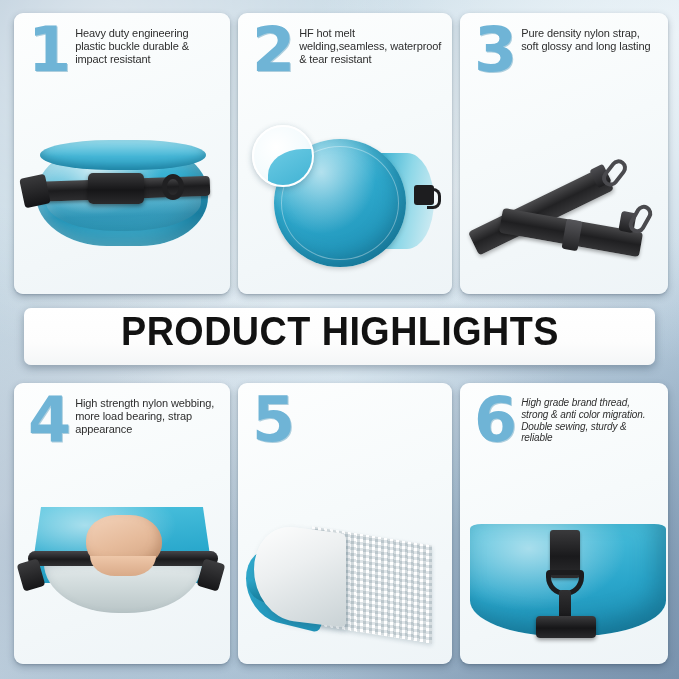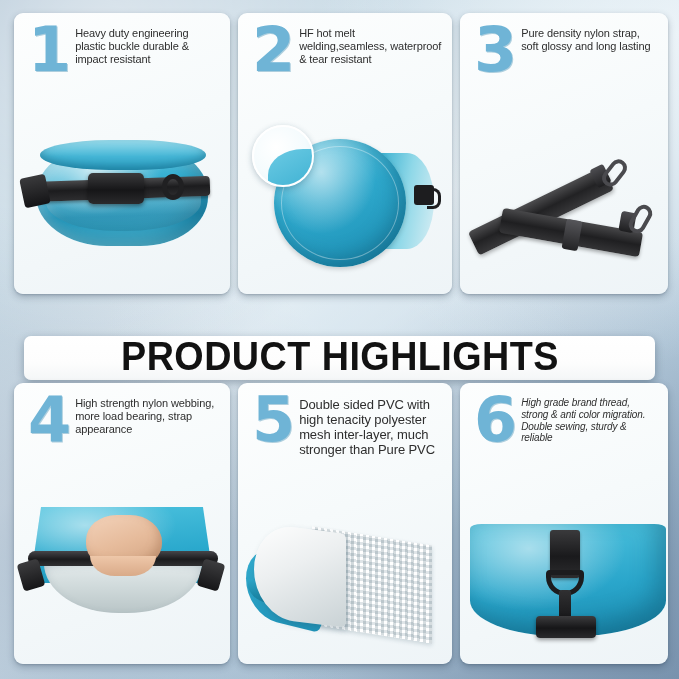--- a/index.html
+++ b/index.html
@@ -52,25 +52,25 @@
   }
   .card.c5 .blurb { font-size: 13px; line-height: 1.16; }
   .card.c6 .blurb { font-size: 10px; line-height: 1.18; font-style: italic; }
 
   .photo { position: absolute; left: 0; right: 0; bottom: 0; }
 
   
   #banner {
     position: absolute;
     left: 24px; top: 308px;
-    width: 631px; height: 44px;
+    width: 631px; height: 57px;
     background: linear-gradient(180deg, #ffffff 0%, #fdfdfd 60%, #f4f6f7 100%);
     border-radius: 7px;
     box-shadow: 0 3px 8px rgba(30,50,70,0.35);
-    display: flex; align-items: flex-end; justify-content: center; margin-top: 28px;
+    display: flex; align-items: flex-start; justify-content: center;
   }
   #banner .btext {
     font-family: "Liberation Sans Narrow", "Liberation Sans", sans-serif;
     font-weight: 700;
     font-size: 41px;
     color: #121212;
     letter-spacing: 0.5px;
     transform: scaleX(0.92);
   }
 
@@ -362,21 +362,20 @@
         <div class="hand4"></div>
         <div class="clipL4"></div>
         <div class="clipR4"></div>
       </div>
     </div>
   </div>
 
   <div class="card c5" style="left:238px; top:383px; width:214px; height:281px;">
     <div class="card-head">
       <span class="num">5</span>
-      <span class="blurb">Double sided PVC with high tenacity polyester mesh inter-layer, much stronger than Pure PVC</span>
     </div>
     <div class="photo" style="height:150px;">
       <div class="scene">
         <div class="mesh5"></div>
         <div class="pvcTeal5"></div>
         <div class="pvcEdge5"></div>
         <div class="pvcTop5"></div>
       </div>
     </div>
   </div>

